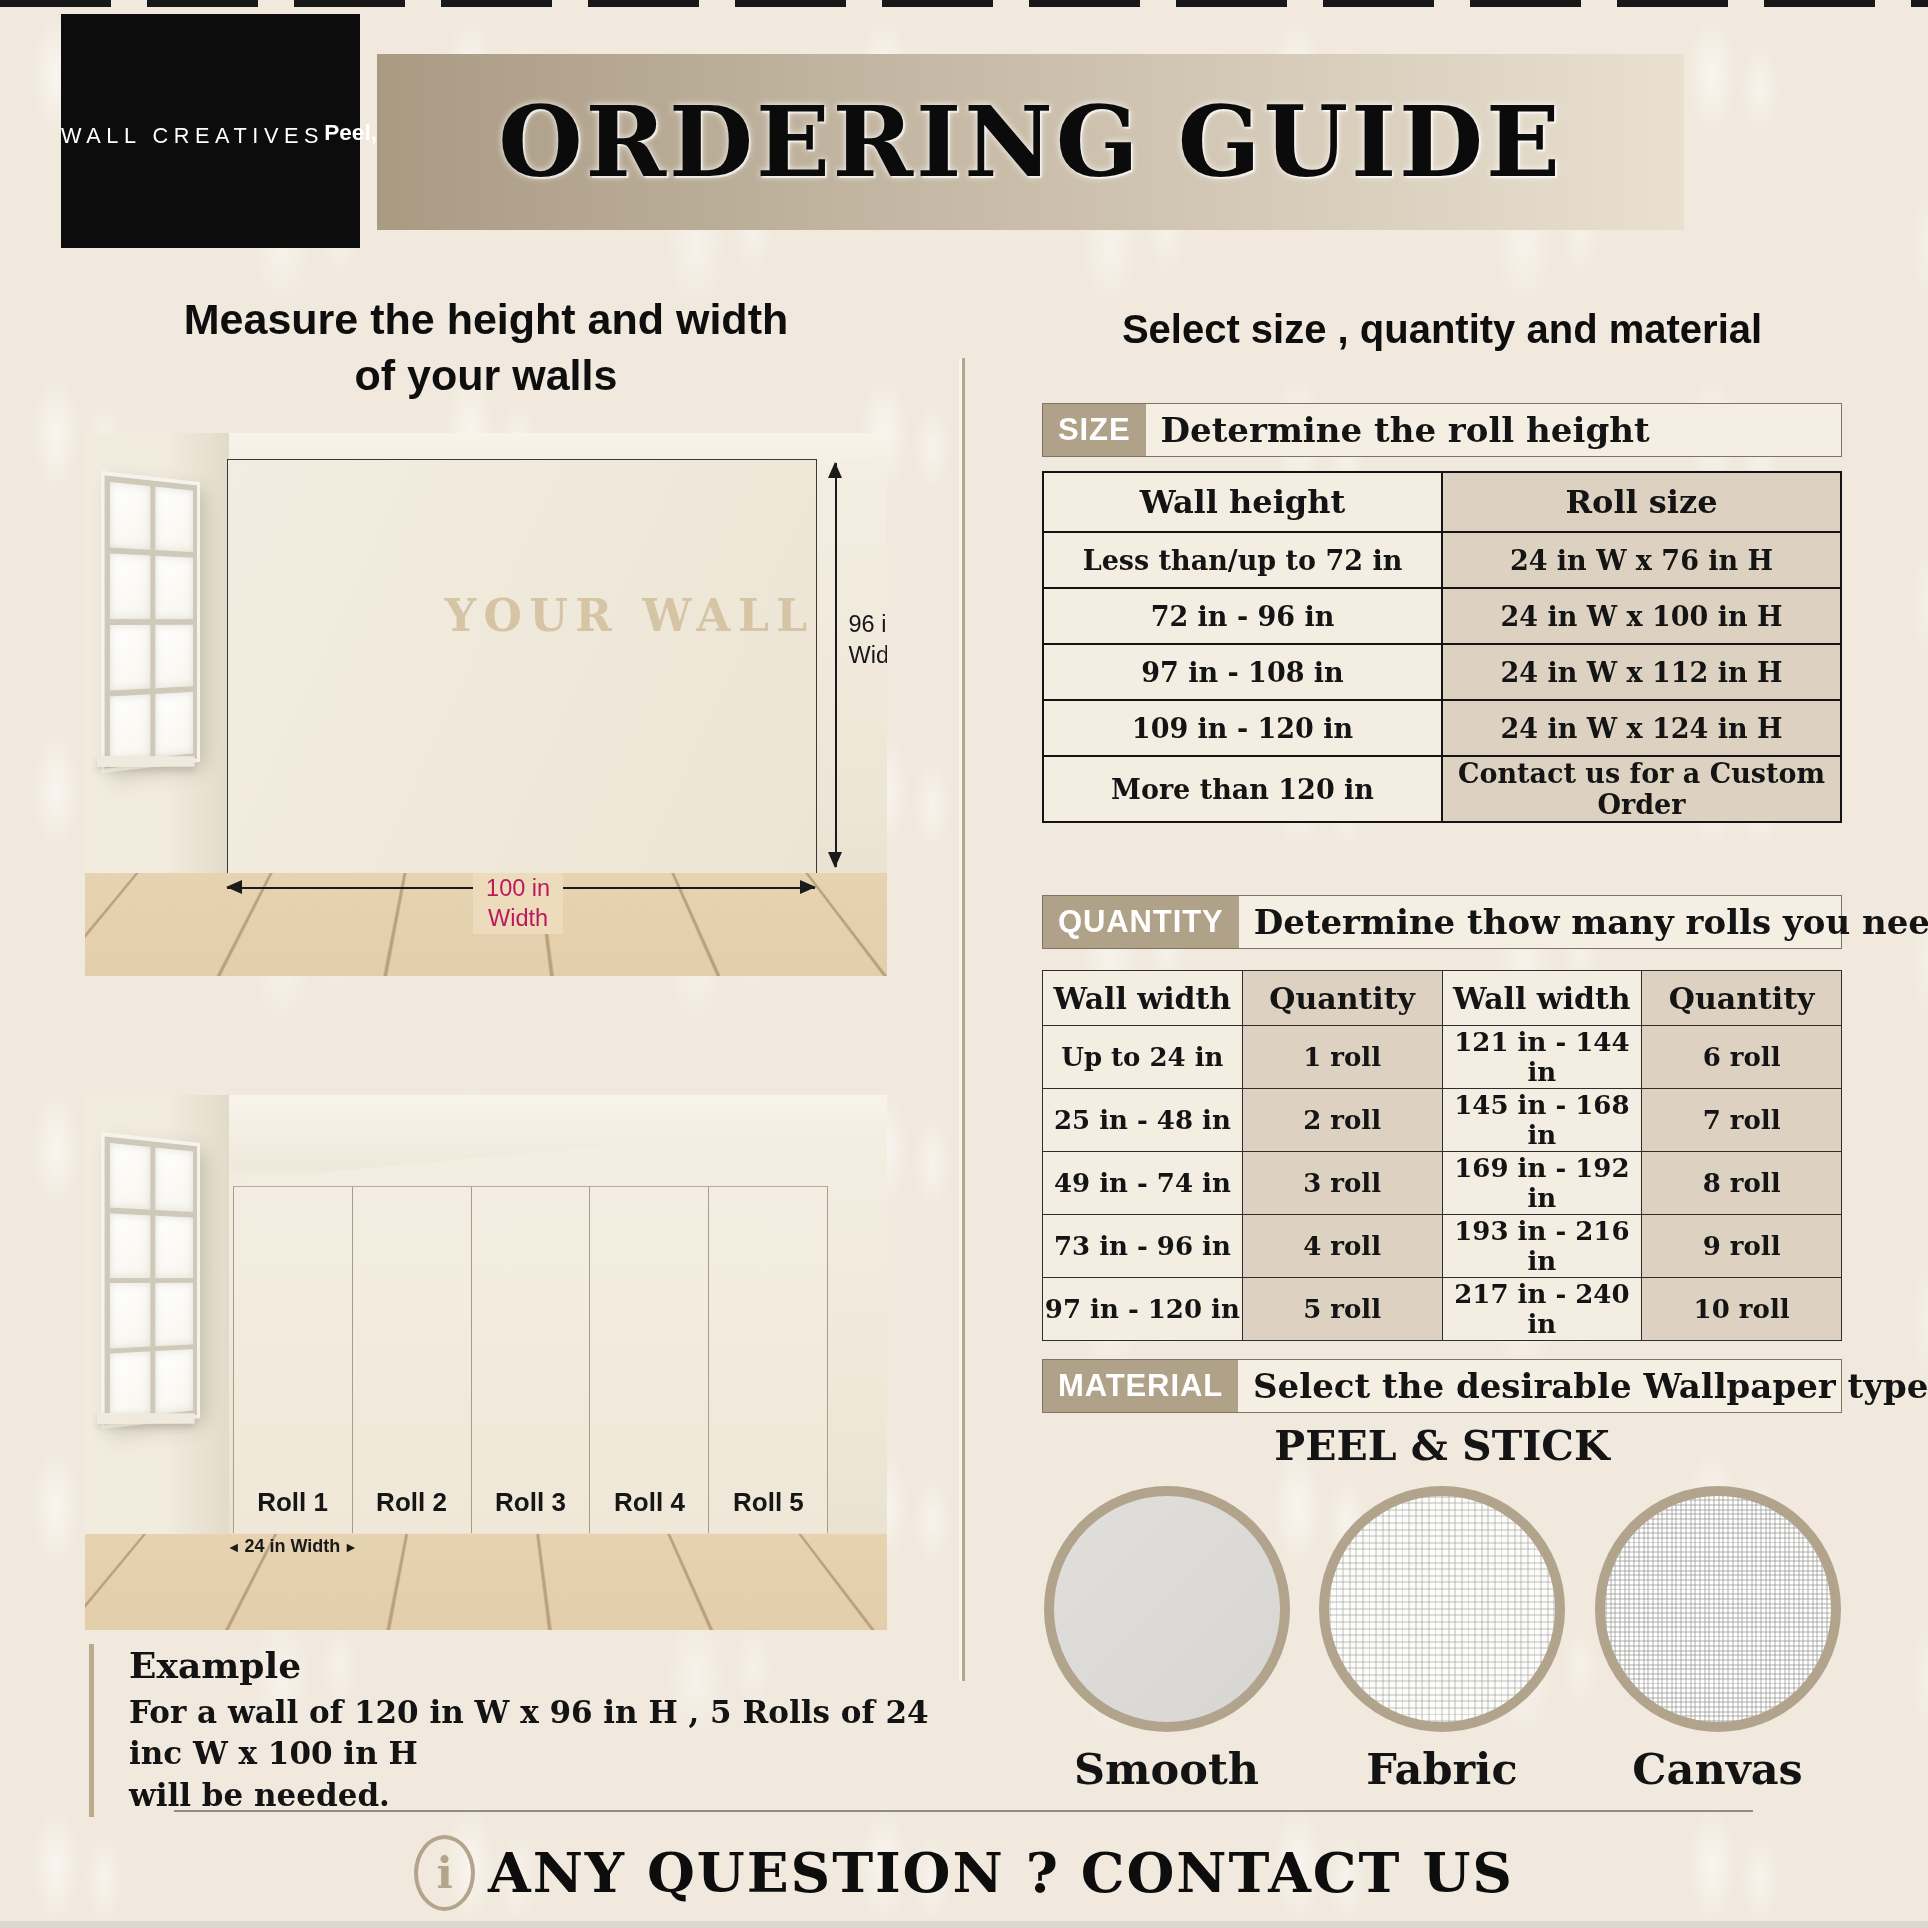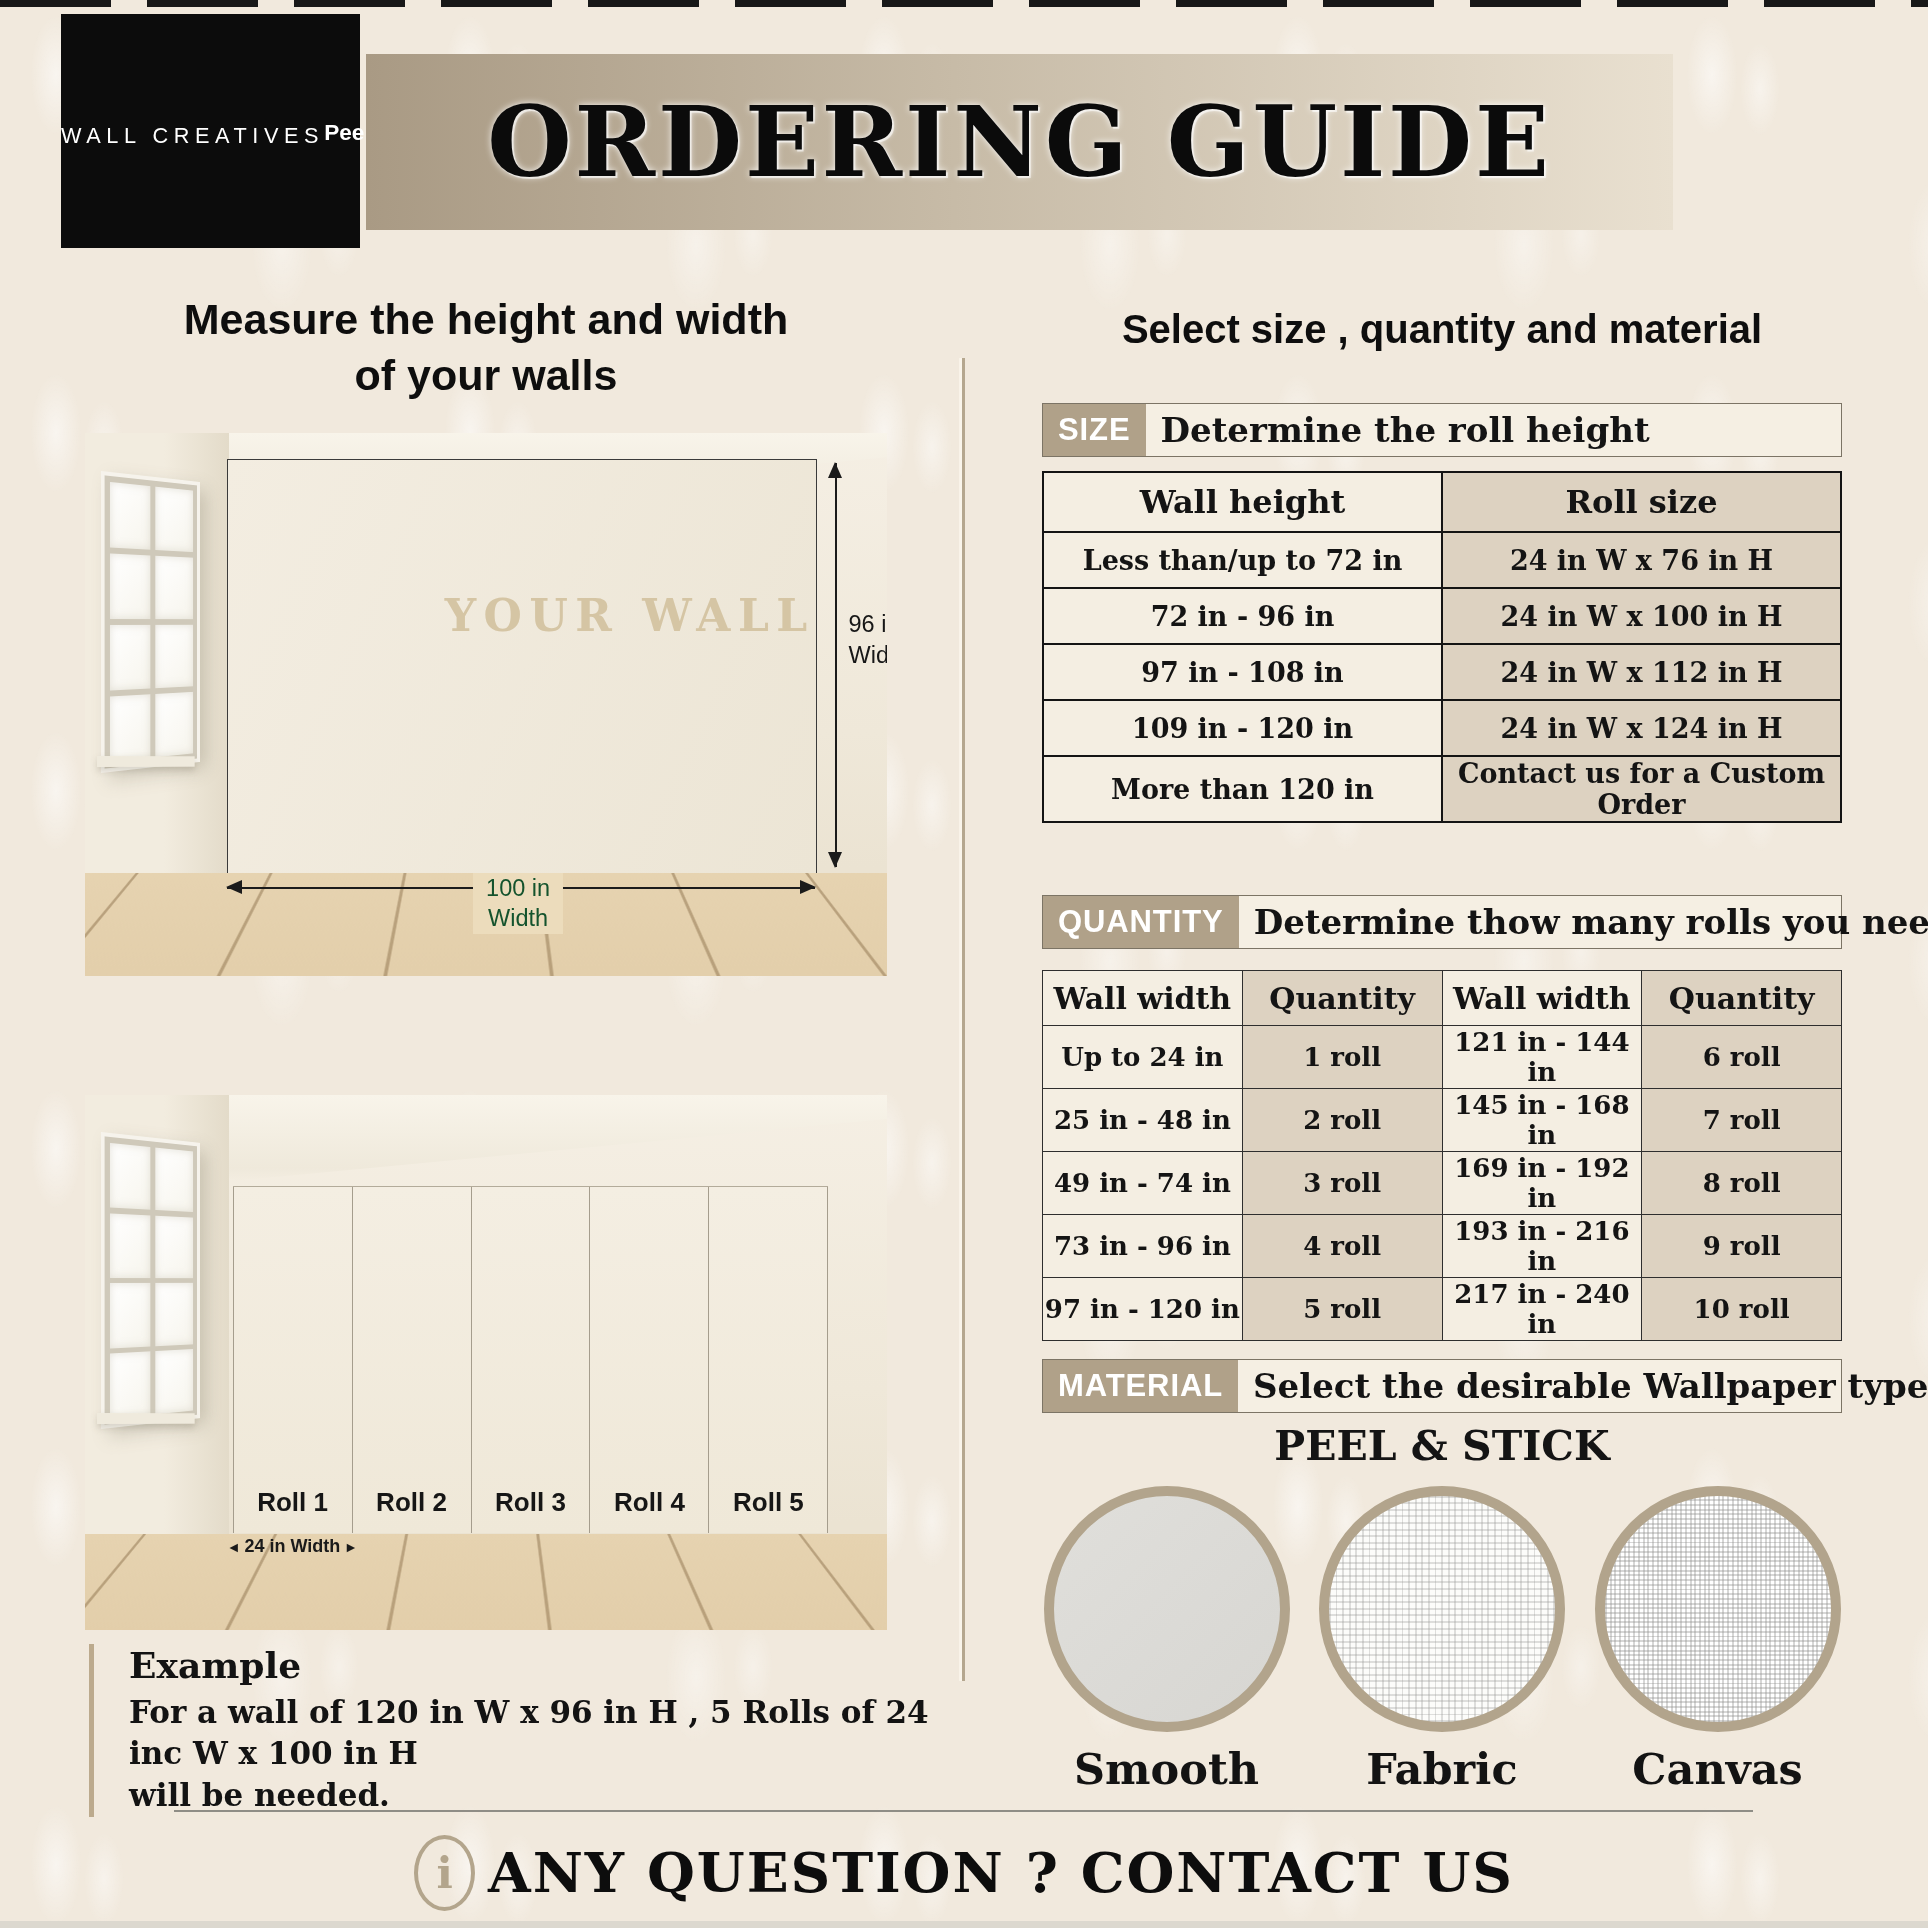--- a/index.html
+++ b/index.html
@@ -16,21 +16,21 @@
   .top-strip{position:absolute;left:0;top:0;width:100%;height:6.6px;
     background:repeating-linear-gradient(90deg,#181818 0 111px, rgba(0,0,0,0) 111px 147px);}
   .bottom-strip{position:absolute;left:0;bottom:0;width:100%;height:7.5px;background:#dcd8cf;}
 
   
   .logo-box{position:absolute;left:61px;top:14px;width:299px;height:234px;background:#0c0c0c;
     display:flex;flex-direction:row;align-items:center;}
   .logo-w{margin-top:22.6px;}
   .brand{color:#fff;font-size:21.7px;letter-spacing:5.6px;margin-top:9.4px;font-weight:400;white-space:nowrap;}
   .tagline{color:#fff;font-size:22.6px;font-weight:bold;margin-top:3.8px;white-space:nowrap;}
-  .title-band{position:absolute;left:366px;top:54px;width:1307px;height:176px;
+  .title-band{position:absolute;left:377px;top:54px;width:1307px;height:176px;
     background:linear-gradient(90deg,#a99a84 0%,#c7bba7 45%,#e9e0d0 100%);
     display:flex;align-items:center;justify-content:center;}
   .page-title{margin:0;font-family:"DejaVu Serif",serif;font-weight:bold;font-size:97px;
     letter-spacing:2.8px;color:#0b0b0b;white-space:nowrap;
     text-shadow:0 0 7.5px rgba(255,255,255,.9),1.9px 1.9px 0.9px rgba(255,255,255,.65);}
 
   
   .left-heading{position:absolute;left:85px;top:292px;width:802px;text-align:center;margin:0;
     font-size:43px;font-weight:bold;line-height:1.3;color:#0e0e0e;}
   .right-heading{position:absolute;left:1042px;top:307px;width:800px;text-align:center;margin:0;
@@ -75,21 +75,21 @@
     border-left:7.5px solid transparent;border-right:7.5px solid transparent;}
   .v-arrow::before{top:-0.9px;border-bottom:16px solid #1b1b1b;}
   .v-arrow::after{bottom:-0.9px;border-top:16px solid #1b1b1b;}
   .v-label{position:absolute;left:95.2%;top:32.5%;font-size:23.5px;line-height:1.3;color:#171717;}
   .h-arrow{position:absolute;left:17.7%;width:73.3%;top:83.6%;height:1.9px;background:#1b1b1b;z-index:1;}
   .h-arrow::before,.h-arrow::after{content:"";position:absolute;top:-6.6px;
     border-top:7.5px solid transparent;border-bottom:7.5px solid transparent;}
   .h-arrow::before{left:-0.9px;border-right:16px solid #1b1b1b;}
   .h-arrow::after{right:-0.9px;border-left:16px solid #1b1b1b;}
   .h-label{position:absolute;left:54%;top:81%;transform:translateX(-50%);z-index:2;
-    background:#ecdcbc;padding:0 13px;text-align:center;font-size:23.5px;line-height:1.3;color:#14532d;}
+    background:#ecdcbc;padding:0 13px;text-align:center;font-size:23.5px;line-height:1.3;color:#be185d;}
 
   
   .panels{position:absolute;left:18.4%;top:17%;width:74.3%;height:64.7%;display:flex;
     border-top:0.9px solid #b3ab9a;}
   .panel{flex:1;position:relative;background:linear-gradient(180deg,#f4eee2 0%,#efe8d8 100%);
     border-right:0.9px solid #a59d8d;}
   .panel:first-child{border-left:0.9px solid #a59d8d;}
   .roll-label{position:absolute;bottom:4.5%;width:100%;text-align:center;
     font-size:26px;font-weight:600;color:#161616;}
   .roll-width{position:absolute;left:18.4%;top:82.5%;width:14.9%;display:flex;align-items:center;

